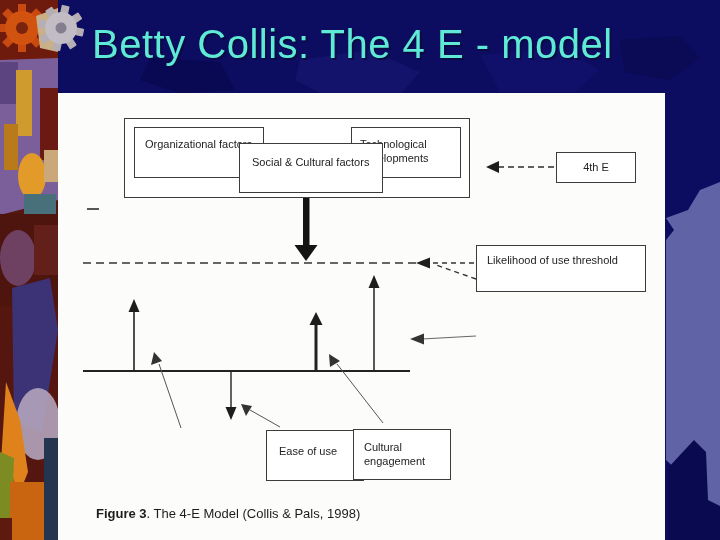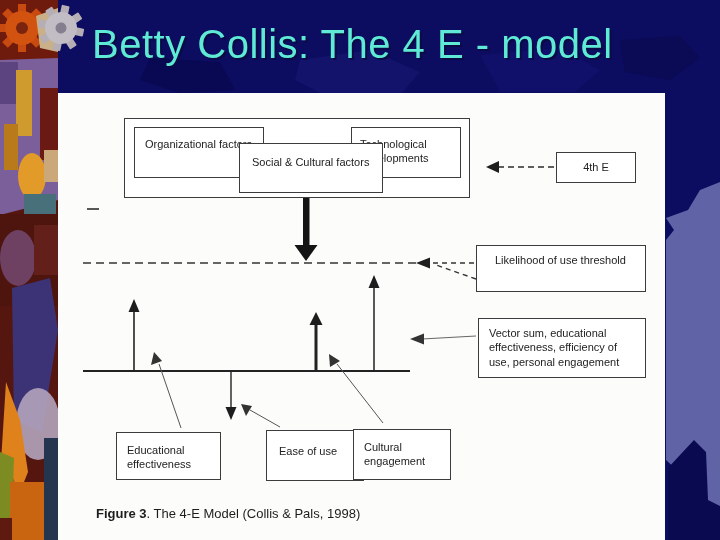--- a/index.html
+++ b/index.html
@@ -30,21 +30,21 @@
   .overlay{position:absolute;left:0;top:0;width:607px;height:447px;}
   .dbox{
     position:absolute;background:#fff;border:1.5px solid #3c3c3c;
     font-size:11px;line-height:1.3;color:#222;box-sizing:border-box;
   }
   .org-box{left:76px;top:34px;width:130px;height:51px;padding:9px 6px 0 10px;}
   .tech-box{left:293px;top:34px;width:110px;height:51px;padding:9px 4px 0 8px;}
   .social-box{left:181px;top:50px;width:144px;height:50px;padding:11px 6px 0 12px;z-index:3;}
   .outer{left:66px;top:25px;width:346px;height:80px;z-index:1;}
   .fourthe-box{left:498px;top:59px;width:80px;height:31px;display:flex;align-items:center;justify-content:center;}
-  .likelihood-box{left:418px;top:152px;width:170px;height:47px;padding:7px 6px 0 18px;}
+  .likelihood-box{left:418px;top:152px;width:170px;height:47px;padding:7px 6px 0 10px;}
   .vectorsum-box{left:420px;top:225px;width:168px;height:60px;padding:7px 5px 0 10px;}
   .edu-box{left:58px;top:339px;width:105px;height:48px;padding:10px 4px 0 10px;}
   .ease-box{left:180px;top:337px;width:98px;height:51px;padding:13px 4px 0 12px;margin-left:28px;}
   .personal-box{left:295px;top:336px;width:98px;height:51px;padding:10px 4px 0 10px;}
   .caption{
     position:absolute;left:38px;top:413px;font-size:13px;color:#1d1d1d;
   }
   .caption b{font-weight:700;}
 </style>
 </head>
@@ -197,27 +197,21 @@
   </div>
 
   <div class="dbox fourthe-box">
     <span>4th E</span>
   </div>
 
   <div class="dbox likelihood-box">
     <span>Likelihood of use threshold</span>
   </div>
 
-  <div class="dbox vectorsum-box">
-    <span>Vector sum, educational effectiveness, efficiency of use, personal engagement</span>
-  </div>
-
-  <div class="dbox edu-box">
-    <span>Educational effectiveness</span>
-  </div>
+
   <div class="dbox ease-box">
     <span>Ease of use</span>
   </div>
   <div class="dbox personal-box">
     <span>Cultural engagement</span>
   </div>
 
   <div class="caption">
     <b>Figure 3</b><span>. The 4-E Model (Collis &amp; Pals, 1998)</span>
   </div>

